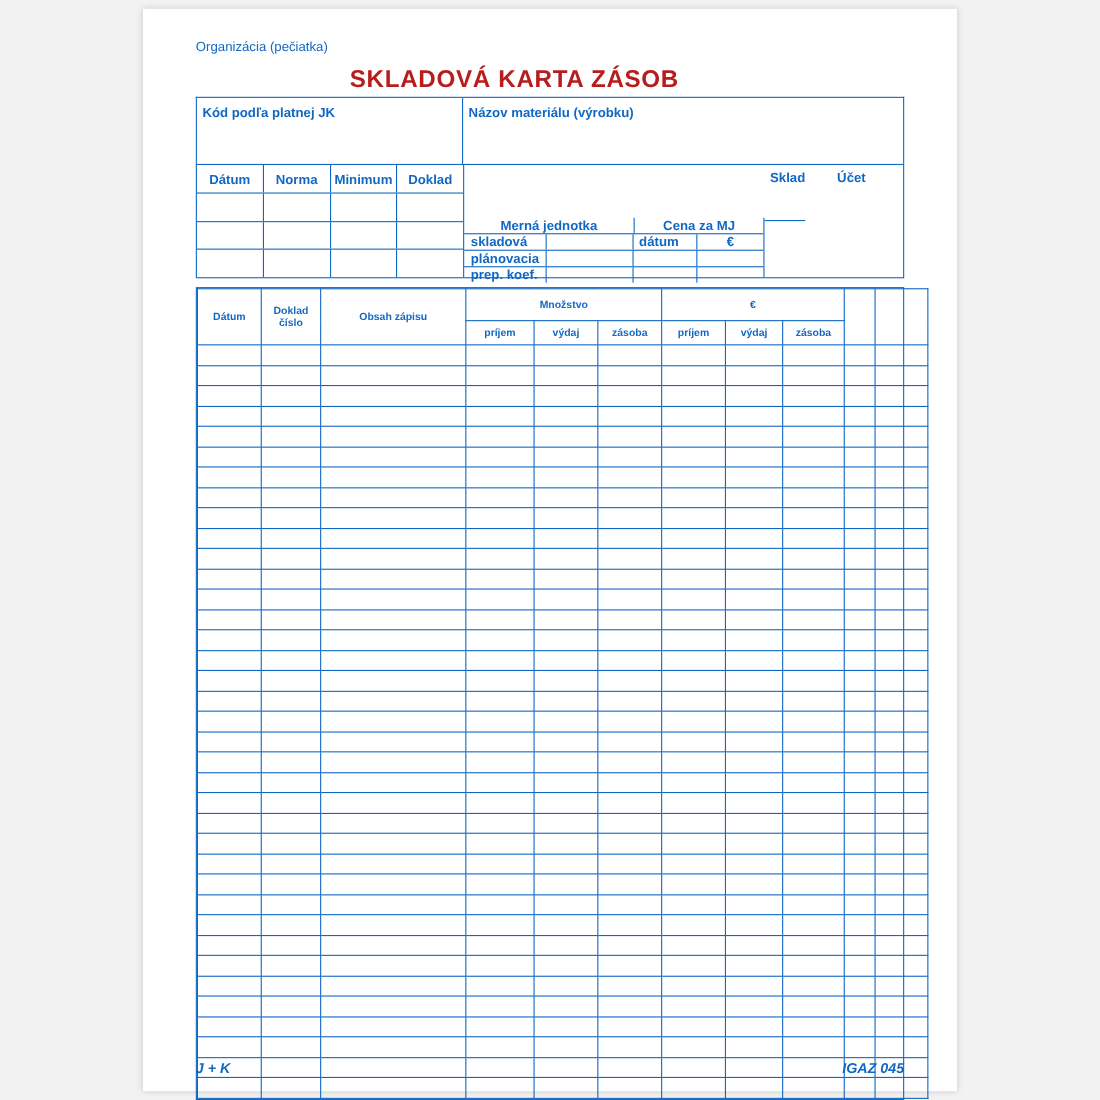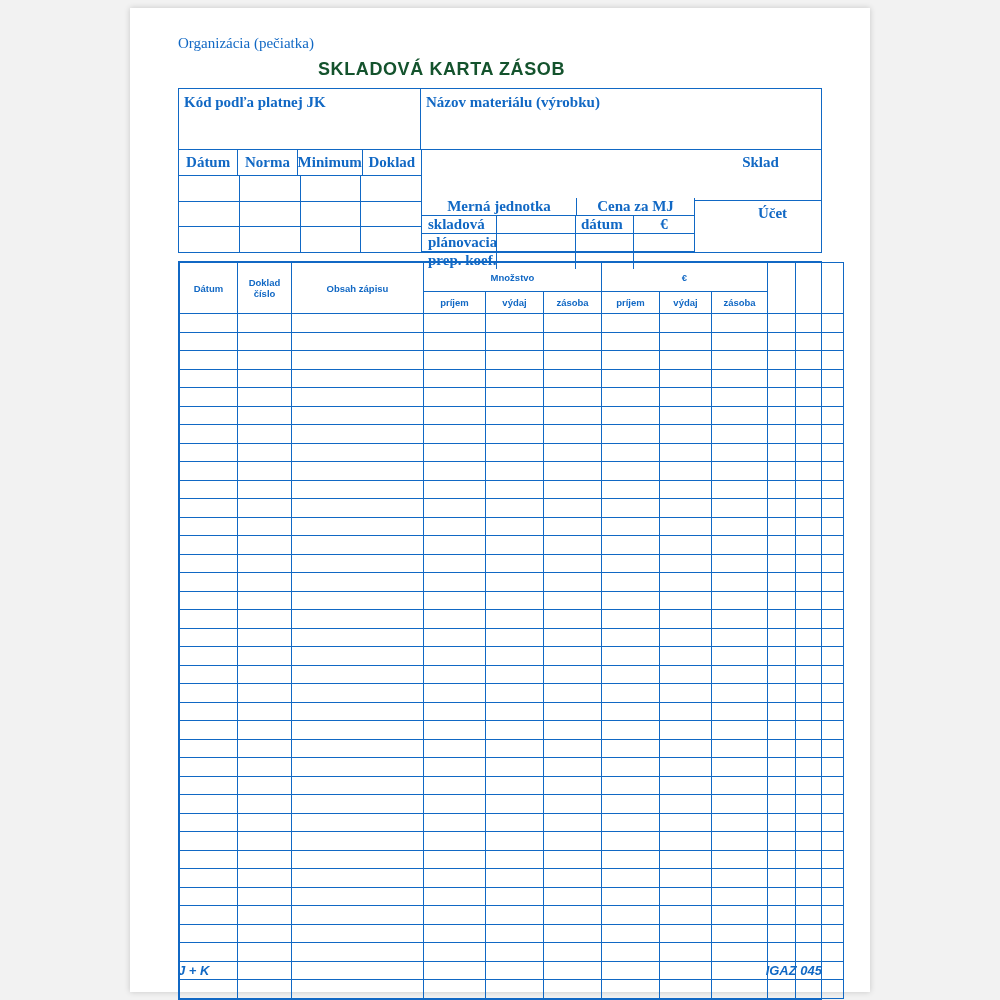--- a/index.html
+++ b/index.html
@@ -19,38 +19,37 @@
   }
   
   :root{}
   .form{
     position:absolute;
     left:48px;top:25px;
     width:644px;
     color:#1168c4;
   }
   .lbl{
-    font-size:15px;
+    font-size:12px;
     font-weight:bold;
     color:#1168c4;
     white-space:nowrap;
     letter-spacing:0;
-    font-family:Liberation Serif, serif;
   }
   .lbl-n{font-weight:normal;}
   
   .topband{position:relative;height:55px;}
   .org{
     position:absolute;left:0;top:2px;
   }
   .maintitle{
     position:absolute;left:140px;top:26px;
-    font-size:18px;font-weight:bold;
+    font-size:22px;font-weight:bold;
     letter-spacing:.6px;
-    color:#14532d;
+    color:#b91c1c;
   }
   .cardno{
     position:absolute;right:0;top:0;
     width:246px;height:54px;
     border:1.3px solid #1168c4;
   }
   .cardno .row1{
     height:27px;border-bottom:1.3px solid #1168c4;
     padding:4px 0 0 5px;box-sizing:border-box;
   }
@@ -88,21 +87,21 @@
   .b3mid{width:272px;border-right:1.3px solid #1168c4;display:flex;flex-direction:column;margin-top:48px;}
   .mjhead{height:26px;border-bottom:1px solid #1168c4;display:flex;}
   .mjhead .mu{width:155px;border-right:1px solid #1168c4;display:flex;align-items:center;justify-content:center;box-sizing:border-box;}
   .mjhead .cz{flex:1;display:flex;align-items:center;justify-content:center;}
   .mjrow{height:25px;border-bottom:1px solid #1168c4;display:flex;}
   .mjrow.last{border-bottom:none;}
   .mjrow .n{width:75px;border-right:1px solid #1168c4;box-sizing:border-box;display:flex;align-items:center;padding-left:6px;}
   .mjrow .v{width:79px;border-right:1px solid #1168c4;box-sizing:border-box;}
   .mjrow .p1{width:58px;border-right:1px solid #1168c4;box-sizing:border-box;display:flex;align-items:center;padding-left:5px;}
   .mjrow .p2{flex:1;display:flex;align-items:center;justify-content:center;}
-  .b3right{flex:1;display:flex;flex-direction:column;text-align:center;}
+  .b3right{flex:1;display:flex;flex-direction:row;}
   .b3right .sk{height:51px;border-bottom:1px solid #1168c4;padding:4px 0 0 5px;box-sizing:border-box;}
   .b3right .uc{flex:1;padding:4px 0 0 5px;box-sizing:border-box;margin-left:24px;}
   
   .ledger{
     margin-top:8px;
     border:1.3px solid #1168c4;
     box-sizing:border-box;
   }
   table.lg{border-collapse:collapse;width:100%;table-layout:fixed;}
   table.lg td,table.lg th{

